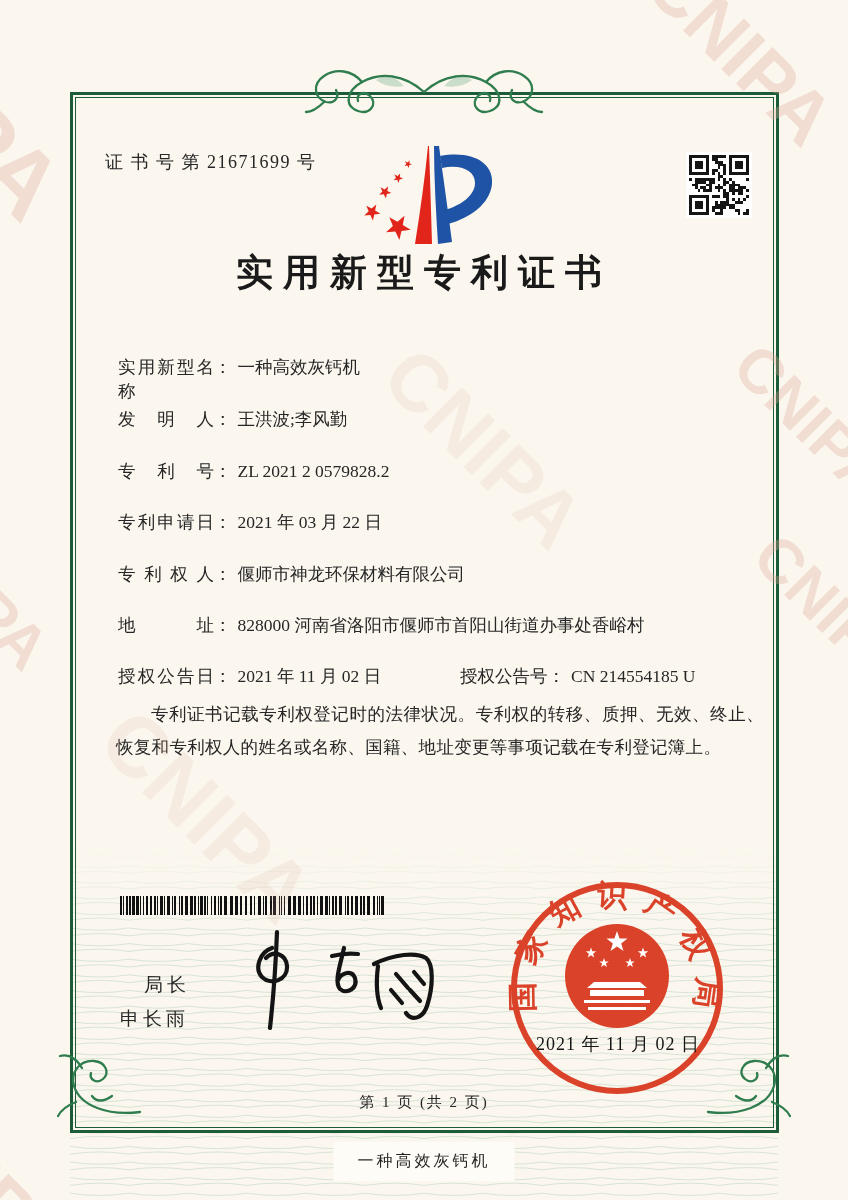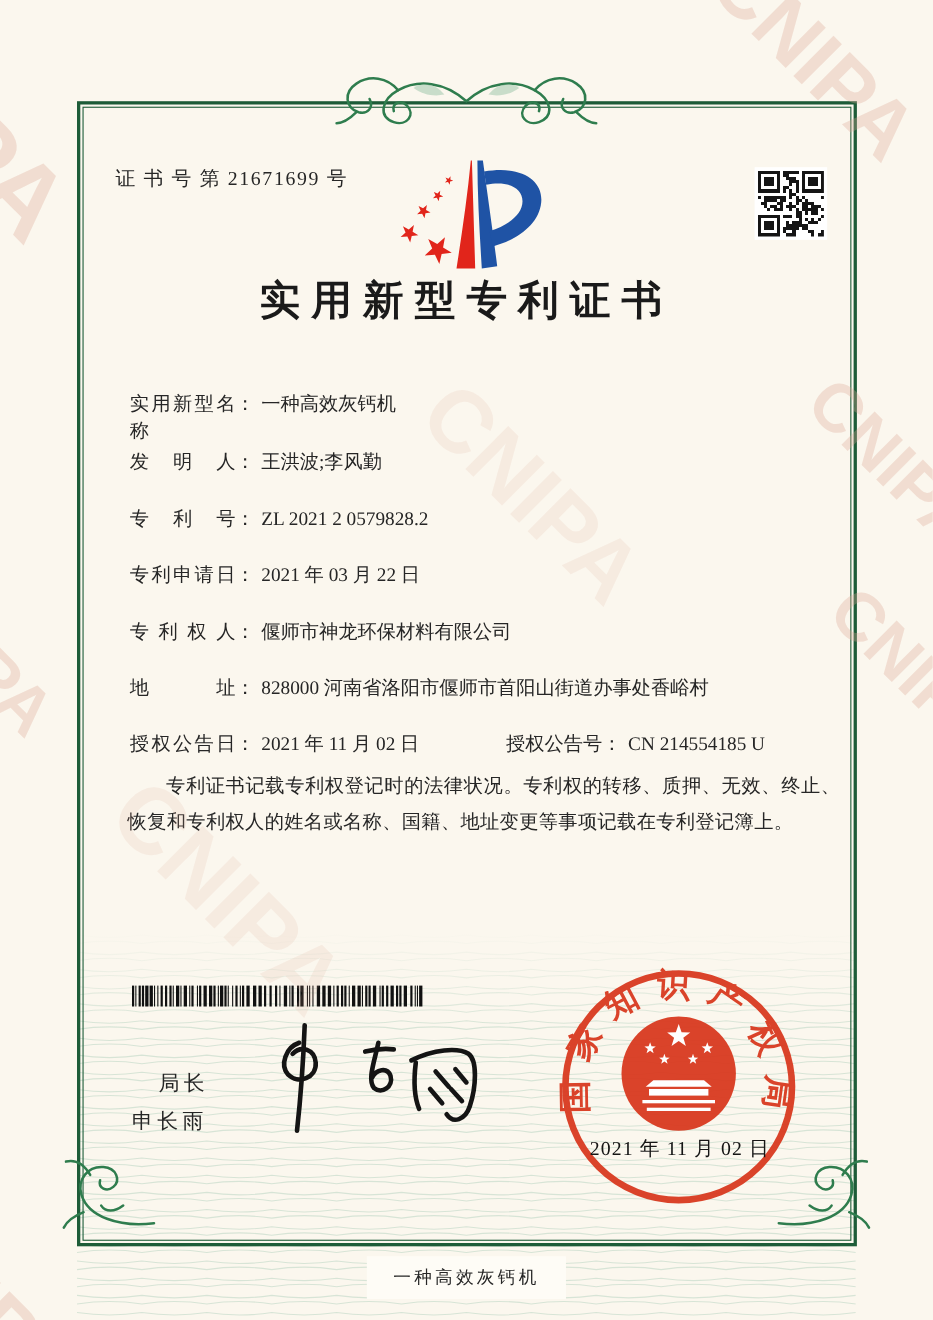--- a/index.html
+++ b/index.html
@@ -440,20 +440,21 @@
       <rect x="82" y="124" width="66" height="3"></rect>
       <rect x="86" y="131" width="58" height="3"></rect>
     </g>
     <path id="sealTextPath" d="M 41 152 A 82 82 0 1 1 184 152" fill="none"></path>
     <text font-size="30" font-weight="bold" fill="#d93a20" letter-spacing="15" font-family="Liberation Serif, DejaVu Serif, serif">
       <textPath href="#sealTextPath" startOffset="18">国家知识产权局</textPath>
     </text>
   </svg>
   <div class="seal-date">2021 年 11 月 02 日</div>
 
+  <div class="page-info">第 1 页 (共 2 页)</div>
   <div class="note-box">一种高效灰钙机</div>
 
   <div class="wm" style="left:-120px;top:-40px;font-size:95px;">CNIPA</div>
   <div class="wm" style="left:690px;top:-60px;font-size:75px;">CNIPA</div>
   <div class="wm" style="left:770px;top:330px;font-size:62px;">CNIPA</div>
   <div class="wm" style="left:790px;top:520px;font-size:62px;">CNIPA</div>
   <div class="wm" style="left:-70px;top:500px;font-size:62px;">CNIPA</div>
   <div class="wm wm-faint" style="left:150px;top:690px;font-size:85px;">CNIPA</div>
   <div class="wm wm-faint" style="left:430px;top:330px;font-size:80px;">CNIPA</div>
   <div class="wm" style="left:-80px;top:1060px;font-size:80px;">CNIPA</div>

